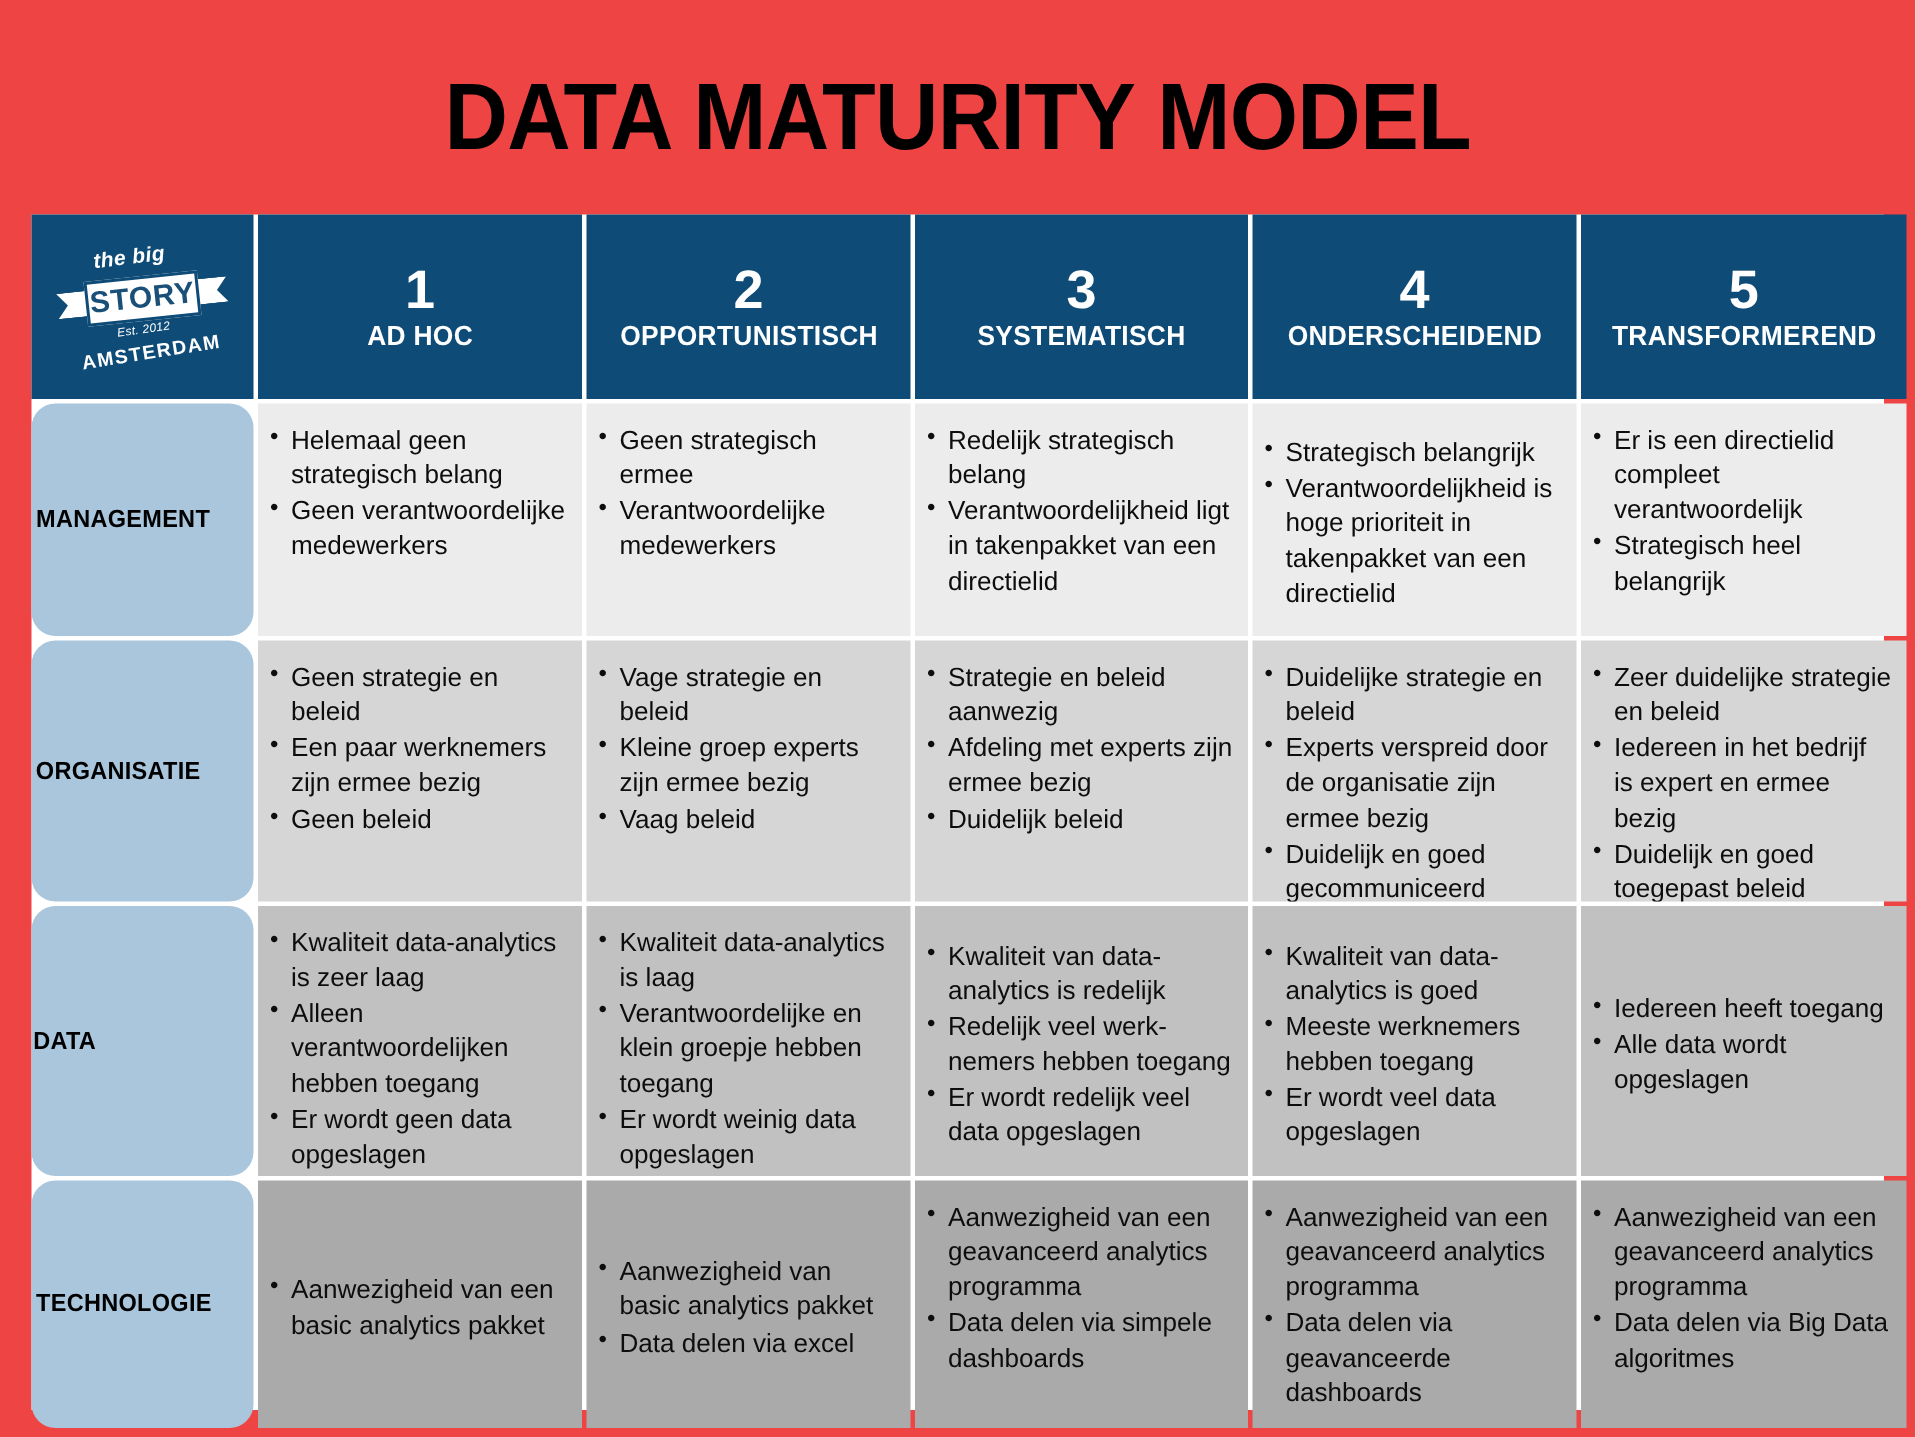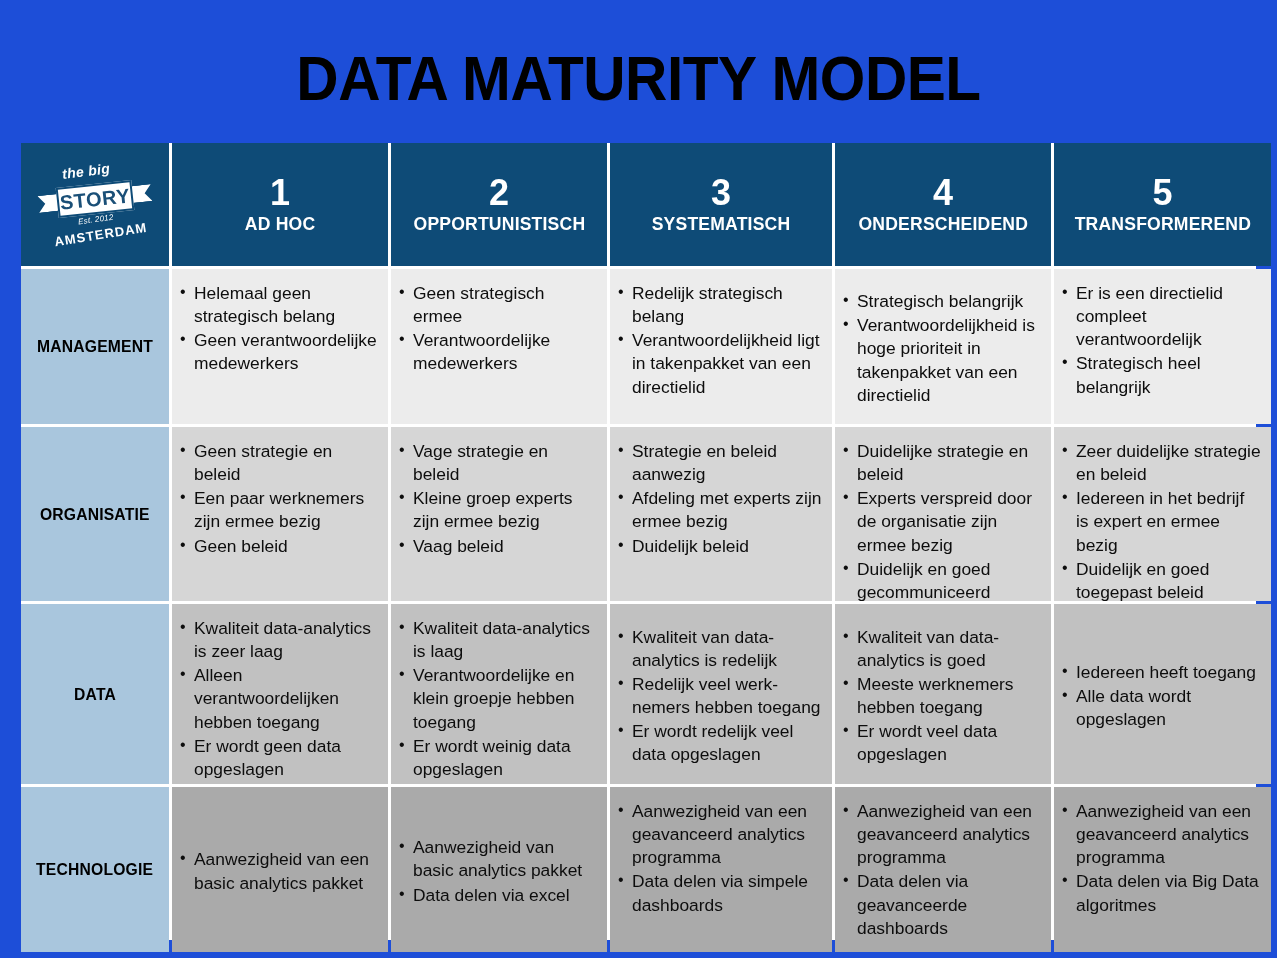--- a/index.html
+++ b/index.html
@@ -11,21 +11,21 @@
     width: 1277px;
     height: 958px;
     font-family: "Liberation Sans", sans-serif;
     overflow: hidden;
   }
 
   .page {
     position: relative;
     width: 1277px;
     height: 958px;
-    background: #1d4ed8;
+    background: #ef4444;
     box-sizing: border-box;
   }
 
   
   .title {
     text-align: center;
     font-size: 63px;
     font-weight: 700;
     letter-spacing: -0.5px;
     color: #000000;
@@ -166,26 +166,27 @@
     font-weight: 600;
     letter-spacing: 1px;
     transform: rotate(-9deg);
   }
 
   
   .rowlabel {
     background: #a9c6dd;
     display: flex;
     align-items: center;
-    justify-content: center;
+    justify-content: flex-start;
     color: #000000;
     font-size: 16.5px;
     font-weight: 700;
     letter-spacing: 0.2px;
     transform: none;
+    border-radius: 16px;
   }
   .rowlabel span { transform: scaleX(0.95); display:inline-block; }
 
   
   .content {
     display: flex;
     align-items: flex-start;
     padding: 13px 10px 8px 6px;
   }
   .content.vcenter { align-items: center; }

